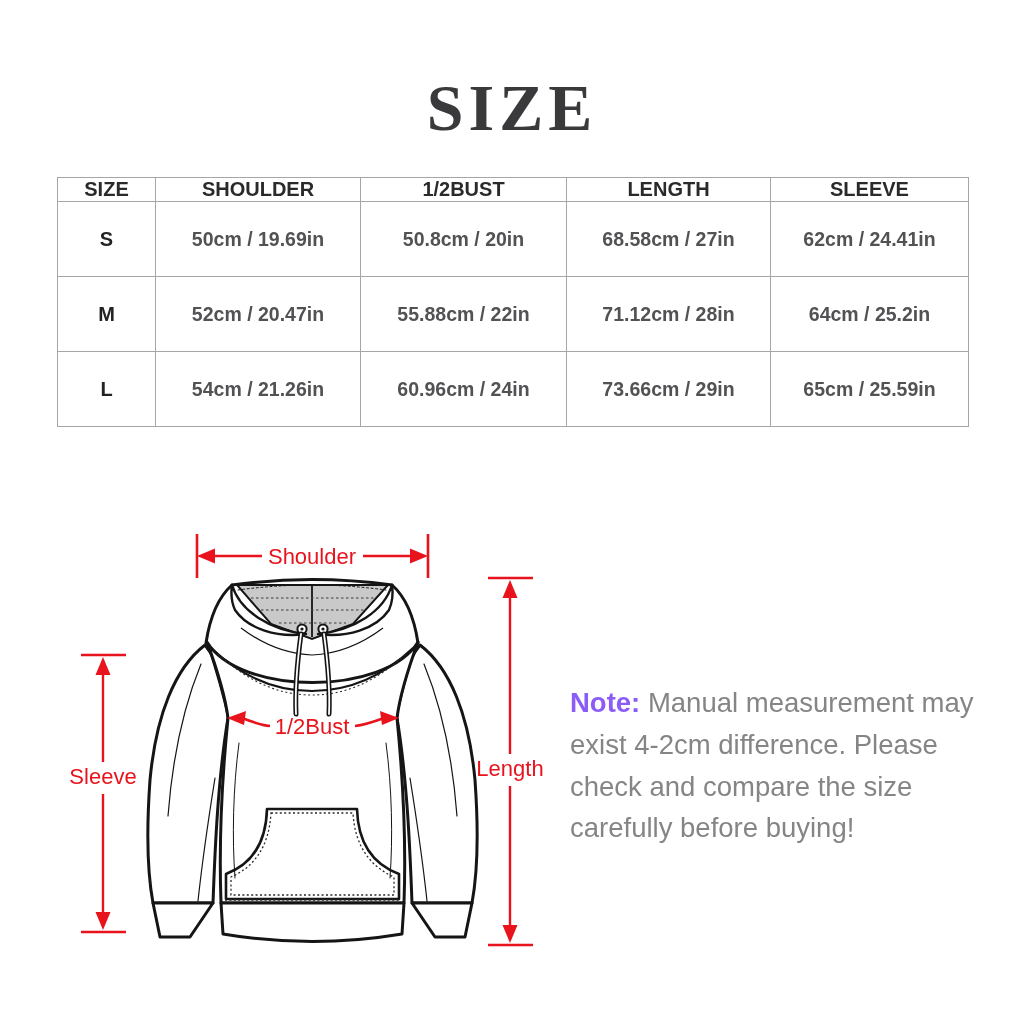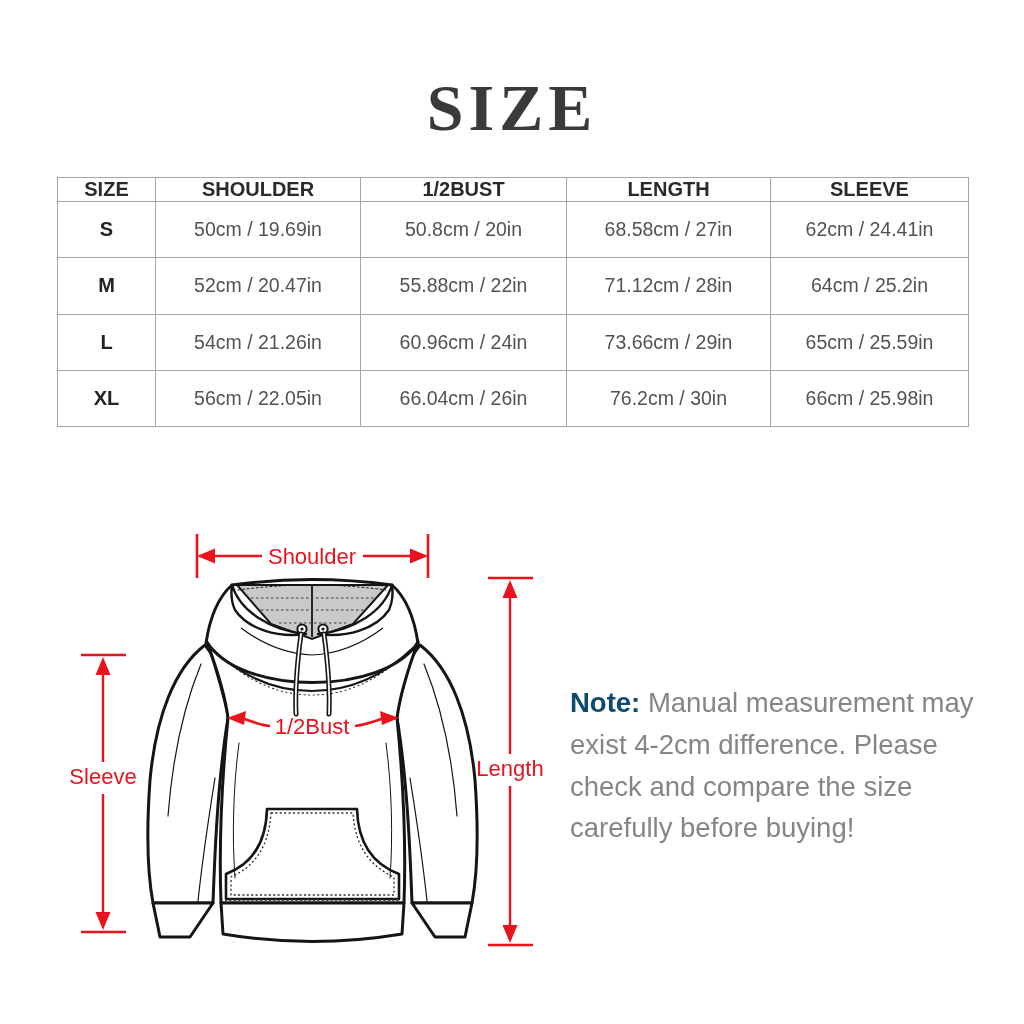--- a/index.html
+++ b/index.html
@@ -22,32 +22,32 @@
     width:911px;height:250px;
     border-collapse:collapse;table-layout:fixed;
     background:#ffffff;
   }
   .size-table th,.size-table td{
     border:1px solid #a6a6a6;
     text-align:center;vertical-align:middle;
     padding:0;white-space:nowrap;overflow:hidden;
   }
   .size-table th{font-size:20px;font-weight:700;color:#2a2a2c;}
-  .size-table td{font-size:19.5px;font-weight:400;color:#525255;}
+  .size-table td{font-size:19.5px;font-weight:700;color:#525255;}
   .size-table td.size-cell{font-size:20px;font-weight:700;color:#232325;}
   .diagram{
     position:absolute;left:55px;top:528px;width:510px;height:432px;
   }
   .diagram svg{display:block;}
   .note{
     position:absolute;left:570px;top:682px;width:406px;
     font-size:27.5px;line-height:1.52;color:#858585;
     text-align:left;
   }
-  .note .note-prefix{font-weight:700;color:#0c4a6e;}
+  .note .note-prefix{font-weight:700;color:#8b5cf6;}
 </style>
 </head>
 <body>
 
 <h1 class="page-title">SIZE</h1>
 
 <table class="size-table">
   <colgroup>
     <col style="width:98px">
       <col style="width:205px">
@@ -79,27 +79,20 @@
       <td>71.12cm / 28in</td>
       <td>64cm / 25.2in</td>
     </tr>
     <tr>
       <td class="size-cell">L</td>
       <td>54cm / 21.26in</td>
       <td>60.96cm / 24in</td>
       <td>73.66cm / 29in</td>
       <td>65cm / 25.59in</td>
     </tr>
-    <tr>
-      <td class="size-cell">XL</td>
-      <td>56cm / 22.05in</td>
-      <td>66.04cm / 26in</td>
-      <td>76.2cm / 30in</td>
-      <td>66cm / 25.98in</td>
-    </tr>
   </tbody>
 </table>
 
 <div class="diagram">
   <svg width="510" height="432" viewBox="0 0 510 432" xmlns="http://www.w3.org/2000/svg">
 
     <g stroke="#151515" fill="#ffffff" stroke-linejoin="round" stroke-linecap="round">
 
       <path stroke-width="3" d="M150,117 C120,140 101,187 95,252 C91,308 93,348 98,375 L158,375 C160,320 163,250 173,190 C176,168 163,133 150,117 Z"></path>
       <path stroke-width="3" d="M365,117 C395,140 414,187 420,252 C424,308 422,348 417,375 L357,375 C355,320 352,250 342,190 C339,168 352,133 365,117 Z"></path>

